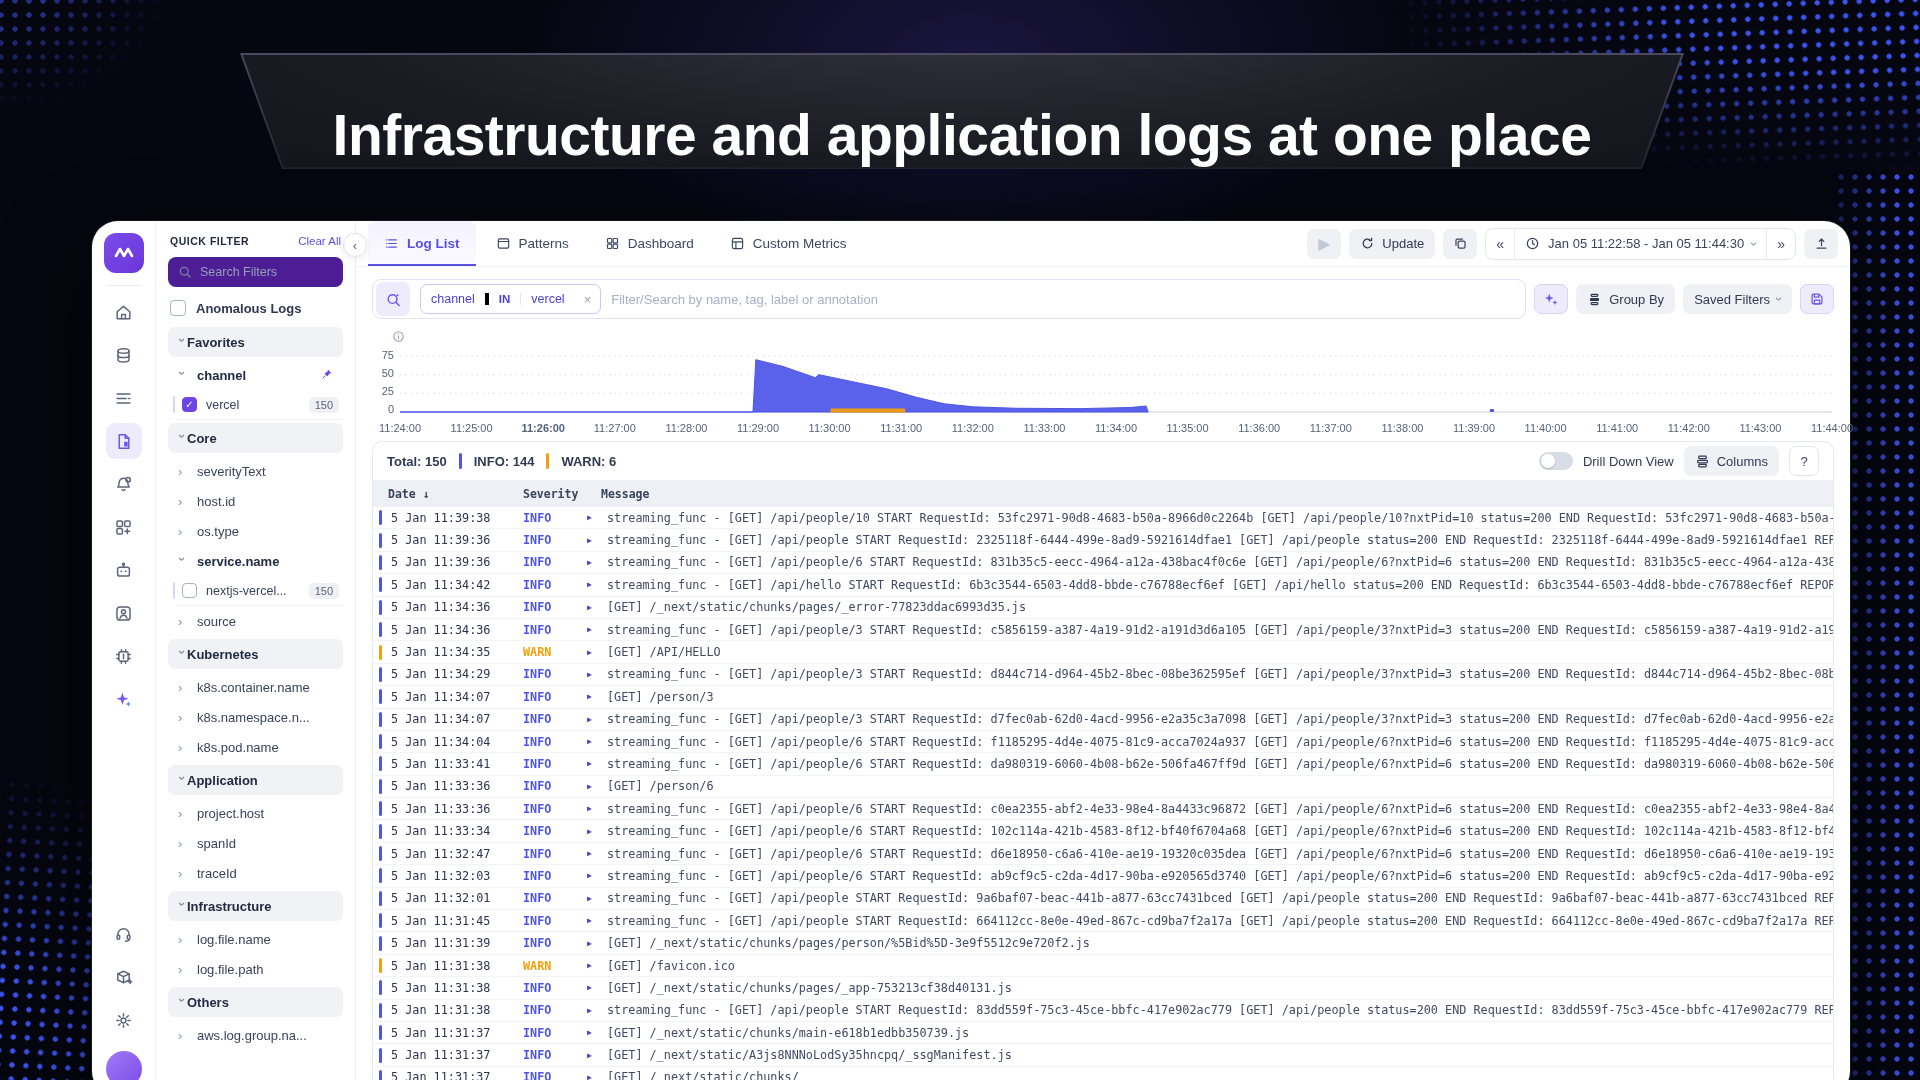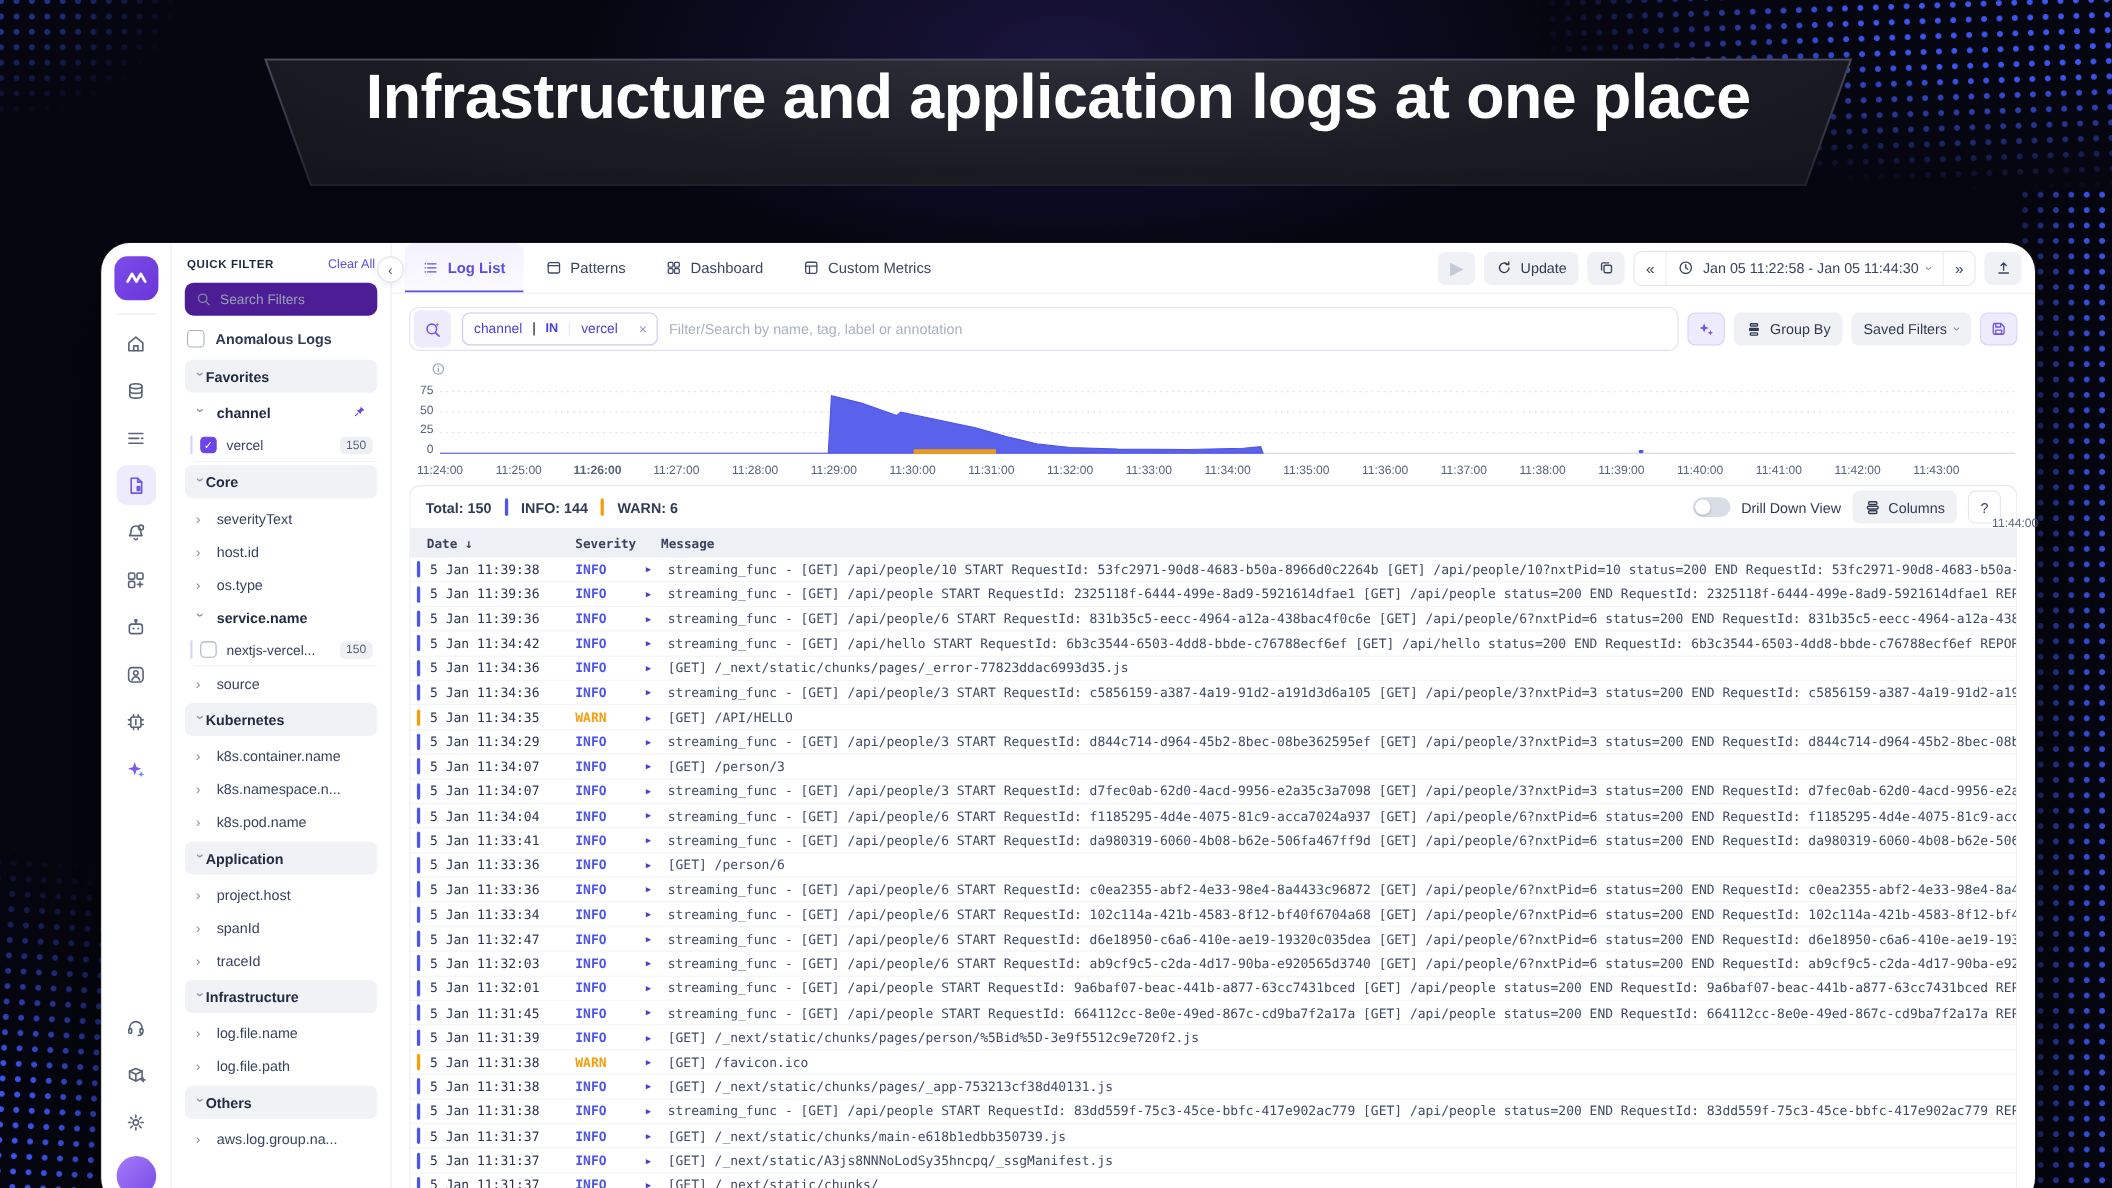--- a/index.html
+++ b/index.html
@@ -18,21 +18,21 @@
   #dots-tl{left:-6px;top:-6px;width:280px;height:190px;opacity:.55}
   #fade-tl{left:-10px;top:-10px;width:320px;height:230px;background:radial-gradient(ellipse 220px 150px at 0% 0%,rgba(6,6,16,0) 25%,#060610 80%)}
   #glow-top{position:absolute;left:520px;top:-160px;width:900px;height:420px;background:radial-gradient(ellipse,rgba(96,70,220,.22),rgba(96,70,220,0) 70%);z-index:0}
 
   
   #banner-wrap{position:absolute;left:240px;top:53px;width:1444px;height:116px;z-index:2;
     clip-path:polygon(0 0,100% 0,calc(100% - 42px) 100%,42px 100%);
     background:linear-gradient(180deg,#4a4a60,#23232f)}
   #banner{position:absolute;inset:1.5px;clip-path:polygon(1px 0,calc(100% - 1px) 0,calc(100% - 42px) 100%,42px 100%);
     background:radial-gradient(ellipse 900px 200px at 50% -40px,#34343f 0%,#1b1b24 70%,#16161e 100%);
-    display:flex;align-items:flex-start;justify-content:center}
+    display:flex;align-items:flex-end;justify-content:center}
   #banner .ttl{color:#fff;font-size:57px;font-weight:700;letter-spacing:-.5px}
 
   
   #window{position:absolute;left:92px;top:221px;width:1758px;height:876px;background:#fff;border-radius:26px;
     box-shadow:0 0 0 1px rgba(255,255,255,.07),0 40px 90px rgba(0,0,0,.6);display:flex;z-index:3}
 
   
   #rail{width:64px;border-right:1px solid #eef0f4;display:flex;flex-direction:column;align-items:center;padding:12px 0 10px;flex:none}
   #logo{width:40px;height:40px;border-radius:12px;background:linear-gradient(135deg,#7d4cea,#6a35d8);display:grid;place-items:center}
   .rail-div{width:36px;border-top:1px solid #e8eaf0;margin:12px 0 8px}
@@ -81,21 +81,21 @@
   .tdiv{width:1px;height:100%;background:#e9ebf1}
   .dblarrow{font-size:14px;color:#3a445f}
   .caret{display:inline-block;transform:rotate(90deg);color:#7c86a0;font-size:12px}
 
   
   #filter-row{margin:12px 16px 8px;display:flex;gap:8px;align-items:center;flex:none}
   #fbox{flex:1;height:40px;border:1px solid #e2e0f5;border-radius:9px;display:flex;align-items:center;gap:10px;padding:3px;background:#fff;min-width:0}
   #fqicon{width:34px;height:34px;background:#edebfc;border-radius:7px;display:grid;place-items:center;color:#6d57e8;flex:none}
   #chip{height:30px;border:1px solid #cdc7f3;border-radius:7px;display:flex;align-items:center;background:#fff;font-size:12.5px;color:#4a3fd6;flex:none}
   #chip .seg{padding:0 10px}
-  #chip .op{border-left:1px solid #000000;border-right:1px solid #e4e1f8;font-weight:700;font-size:11.5px}
+  #chip .op{border-left:4px solid #000000;border-right:1px solid #e4e1f8;font-weight:700;font-size:11.5px}
   #chip .x{color:#9aa2b8;padding:0 9px;font-size:13px}
   .ph13{color:#a8b0c2;font-size:13px;white-space:nowrap;overflow:hidden}
   .pbtn{background:#edebfc;border:1px solid #d9d3f8;color:#6d57e8}
 
   
   #chart-block{padding:0 18px 0 10px;flex:none}
   #chart-info{margin:2px 0 2px 26px;color:#9aa3b8}
   #chart-grid{display:flex}
   #ylabs{width:34px;height:66px;display:flex;flex-direction:column;justify-content:space-between;align-items:flex-end;font-size:11px;color:#57627c;padding-right:6px}
   #plot{flex:1;height:66px;position:relative}
@@ -548,21 +548,21 @@
           <span style="left: 50%;">11:34:00</span>
           <span style="left: 55%;">11:35:00</span>
           <span style="left: 60%;">11:36:00</span>
           <span style="left: 65%;">11:37:00</span>
           <span style="left: 70%;">11:38:00</span>
           <span style="left: 75%;">11:39:00</span>
           <span style="left: 80%;">11:40:00</span>
           <span style="left: 85%;">11:41:00</span>
           <span style="left: 90%;">11:42:00</span>
           <span style="left: 95%;">11:43:00</span>
-          <span style="left: 100%; margin-top: 48px;">11:44:00</span>
+          <span style="left: 100%;">11:44:00</span>
         </div>
     </div>
 
     <div id="listbox">
       <div id="statsrow">
         <span class="stat">Total: 150</span>
         <span class="statsep" style="background:#4d55e8"></span>
         <span class="stat">INFO: 144</span>
         <span class="statsep" style="background:#f59e0b"></span>
         <span class="stat">WARN: 6</span>

